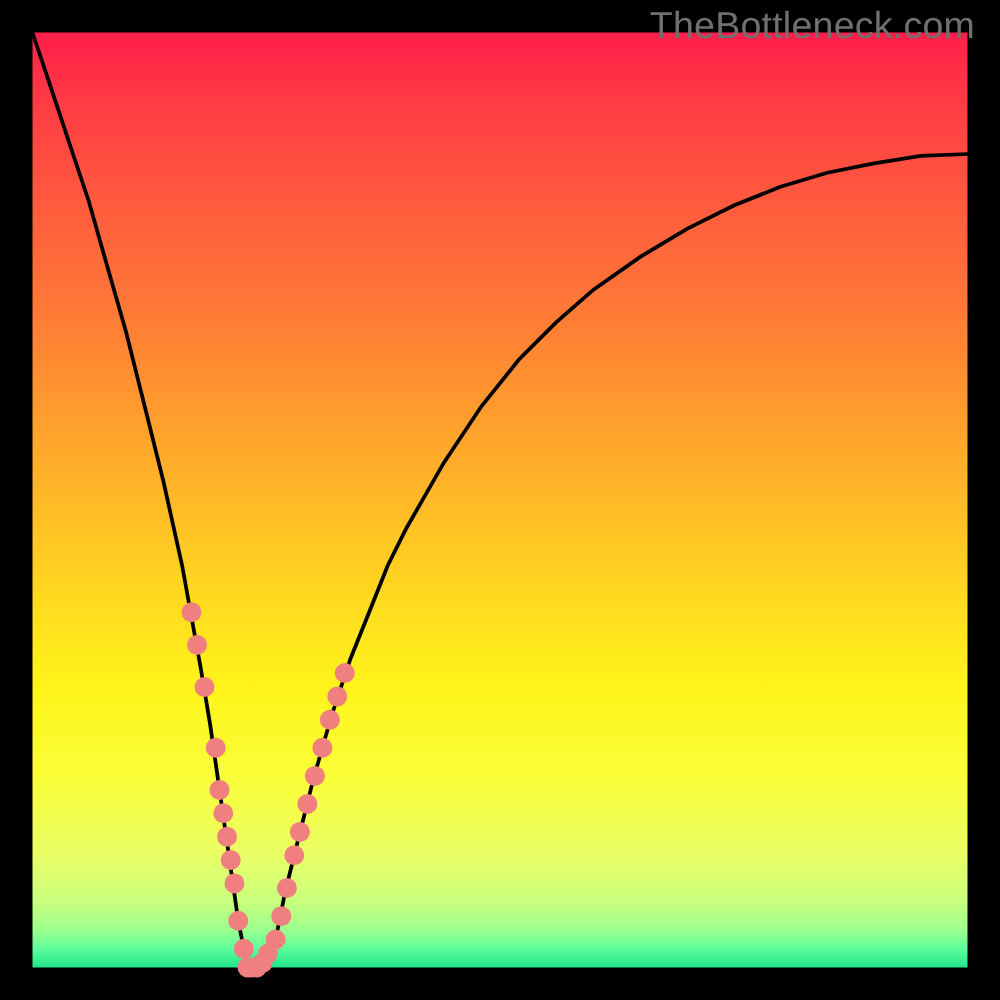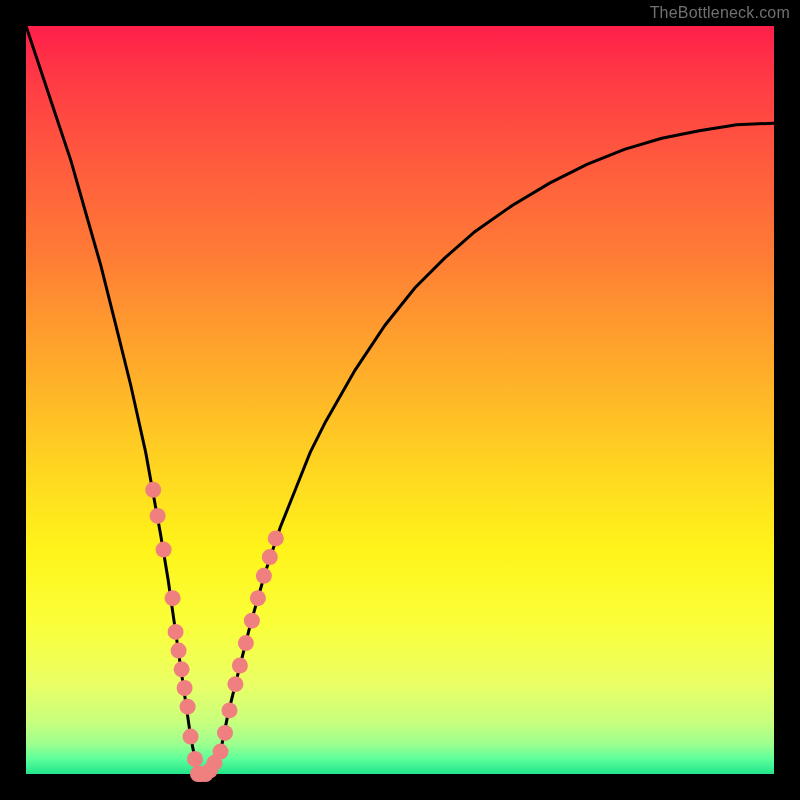--- a/index.html
+++ b/index.html
@@ -39,23 +39,23 @@
       #eaff66 88%,
       #c8ff7d 93%,
       #9cff8e 96%,
       #5dff9b 98%,
       #22e48b 100%
     );
   }
   .watermark {
     position: absolute;
     top: 4px;
-    right: 10px;
+    right: 20px;
     color: #707070;
-    font-size: 16px;
+    font-size: 30px;
     letter-spacing: 0.2px;
     font-weight: 500;
   }
   svg.curve {
     position: absolute;
     left: 0;
     top: 0;
     width: 748px;
     height: 748px;
     overflow: visible;

